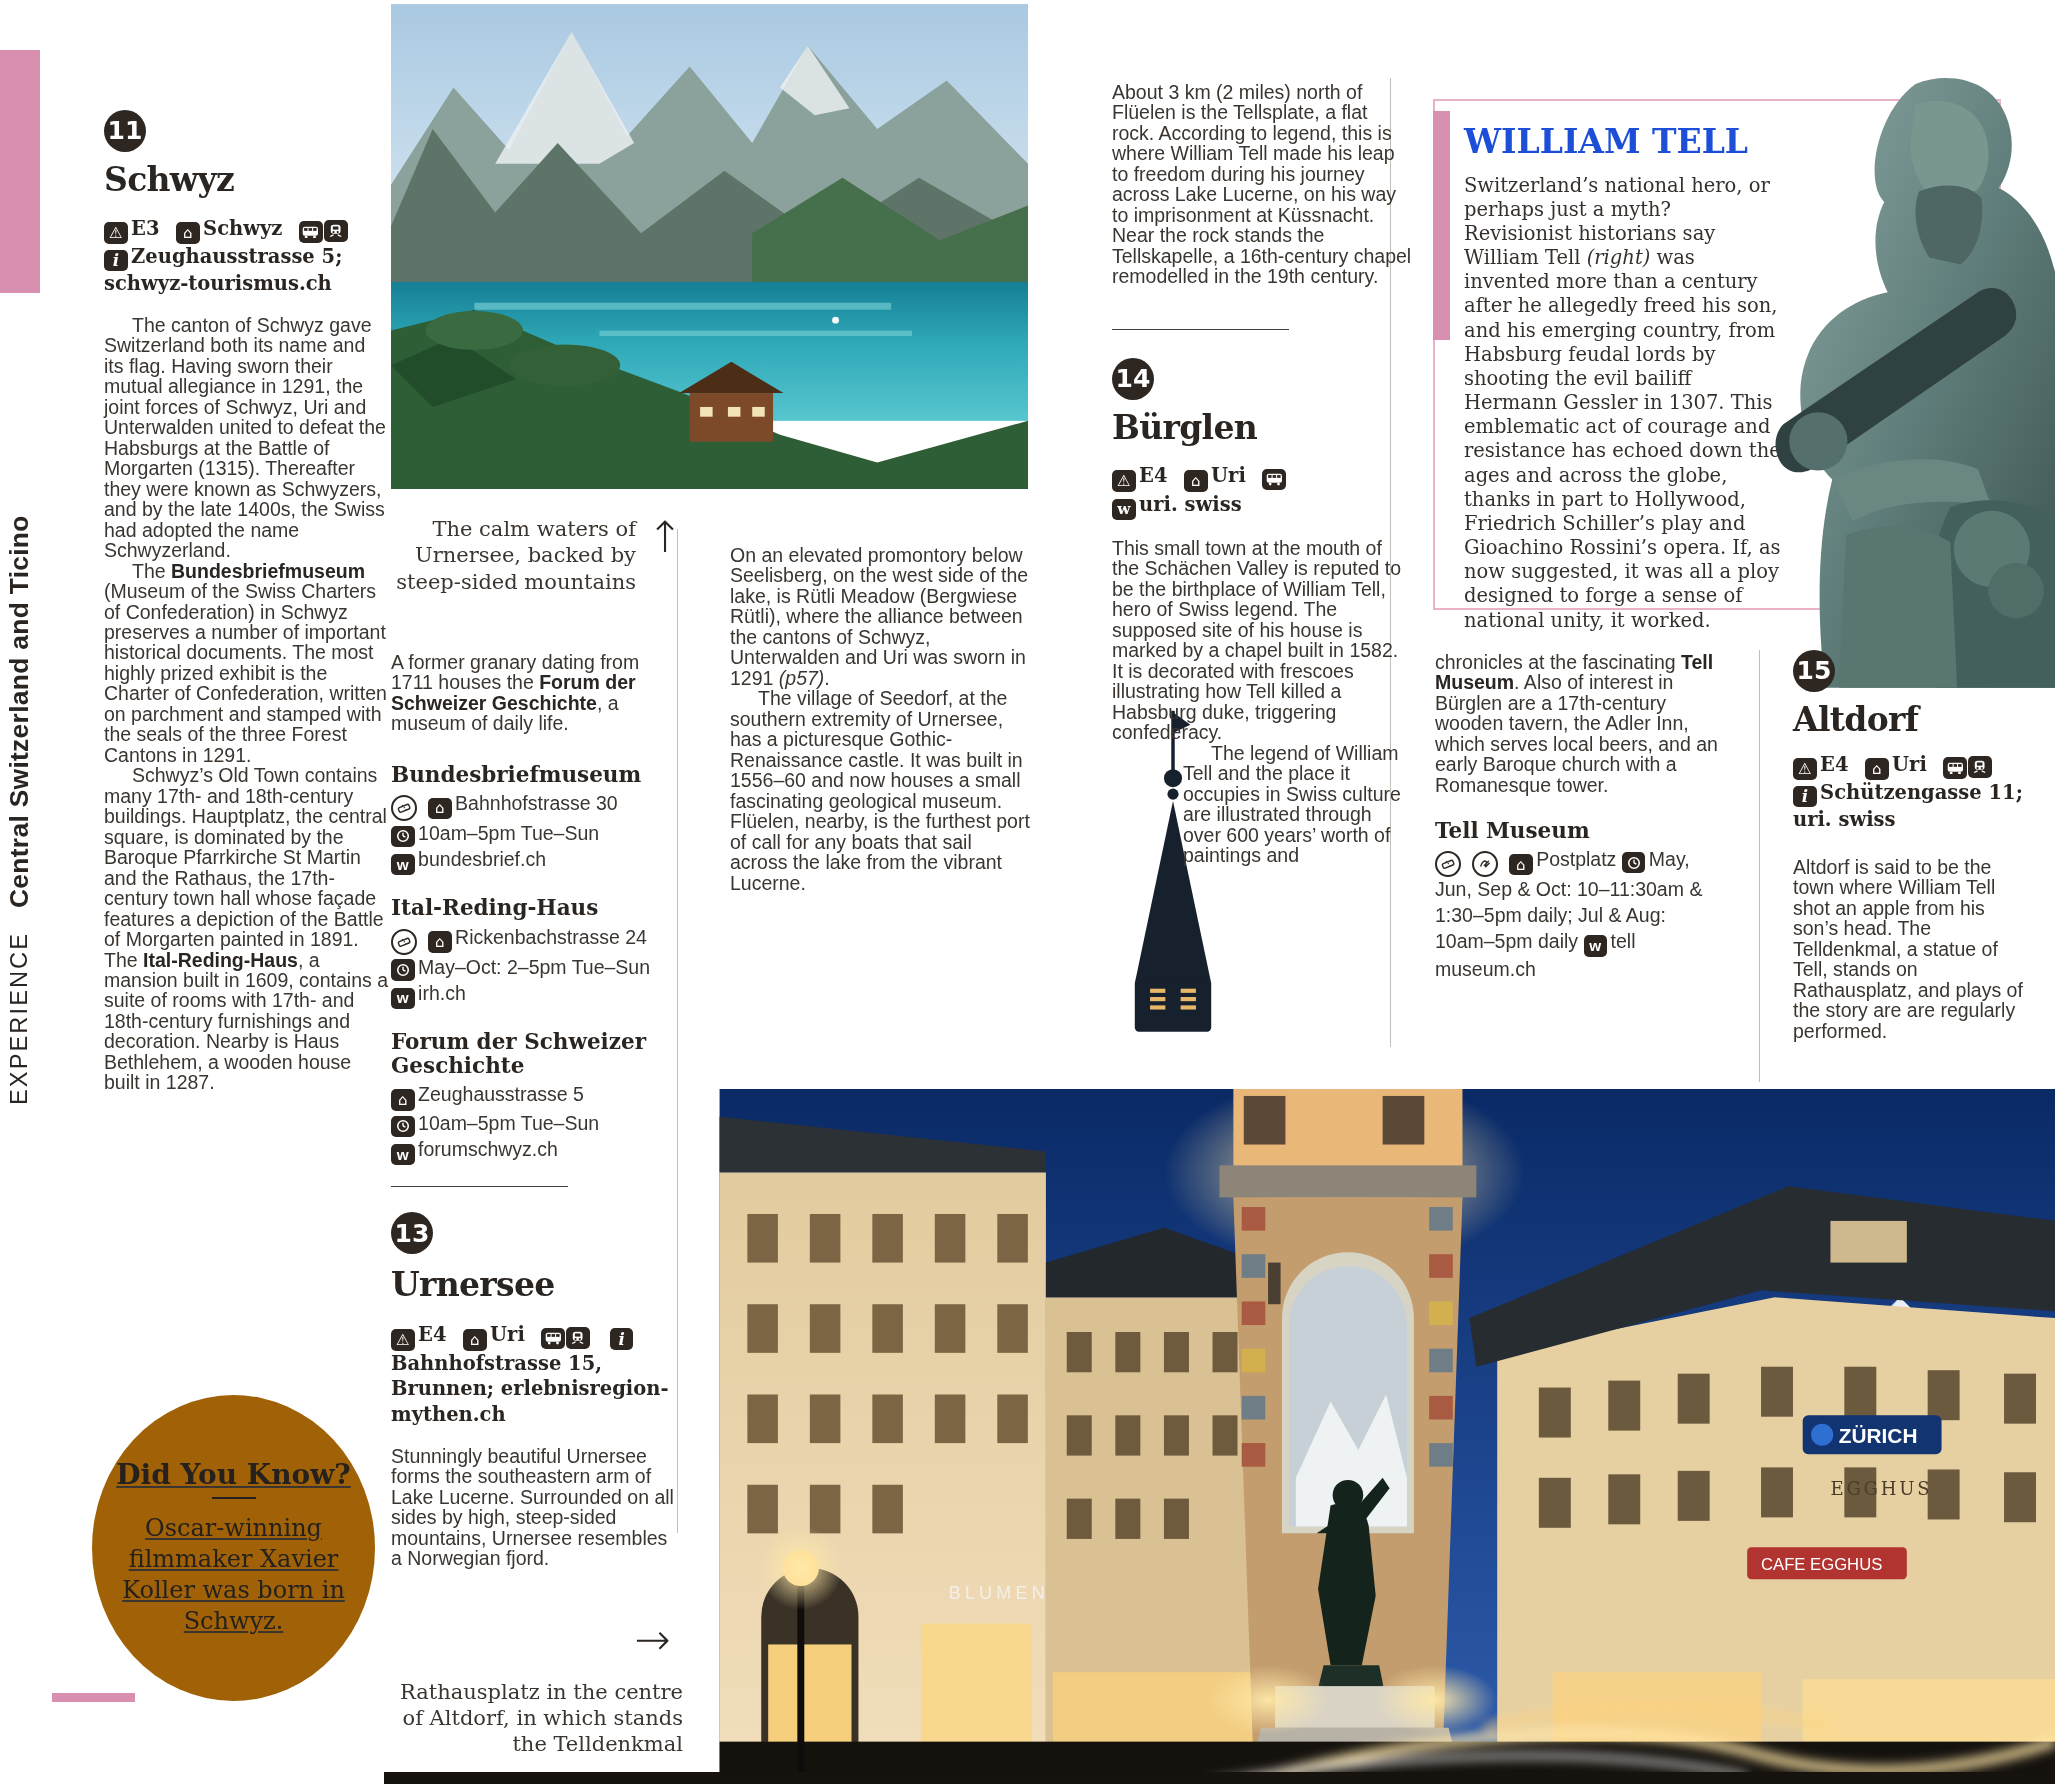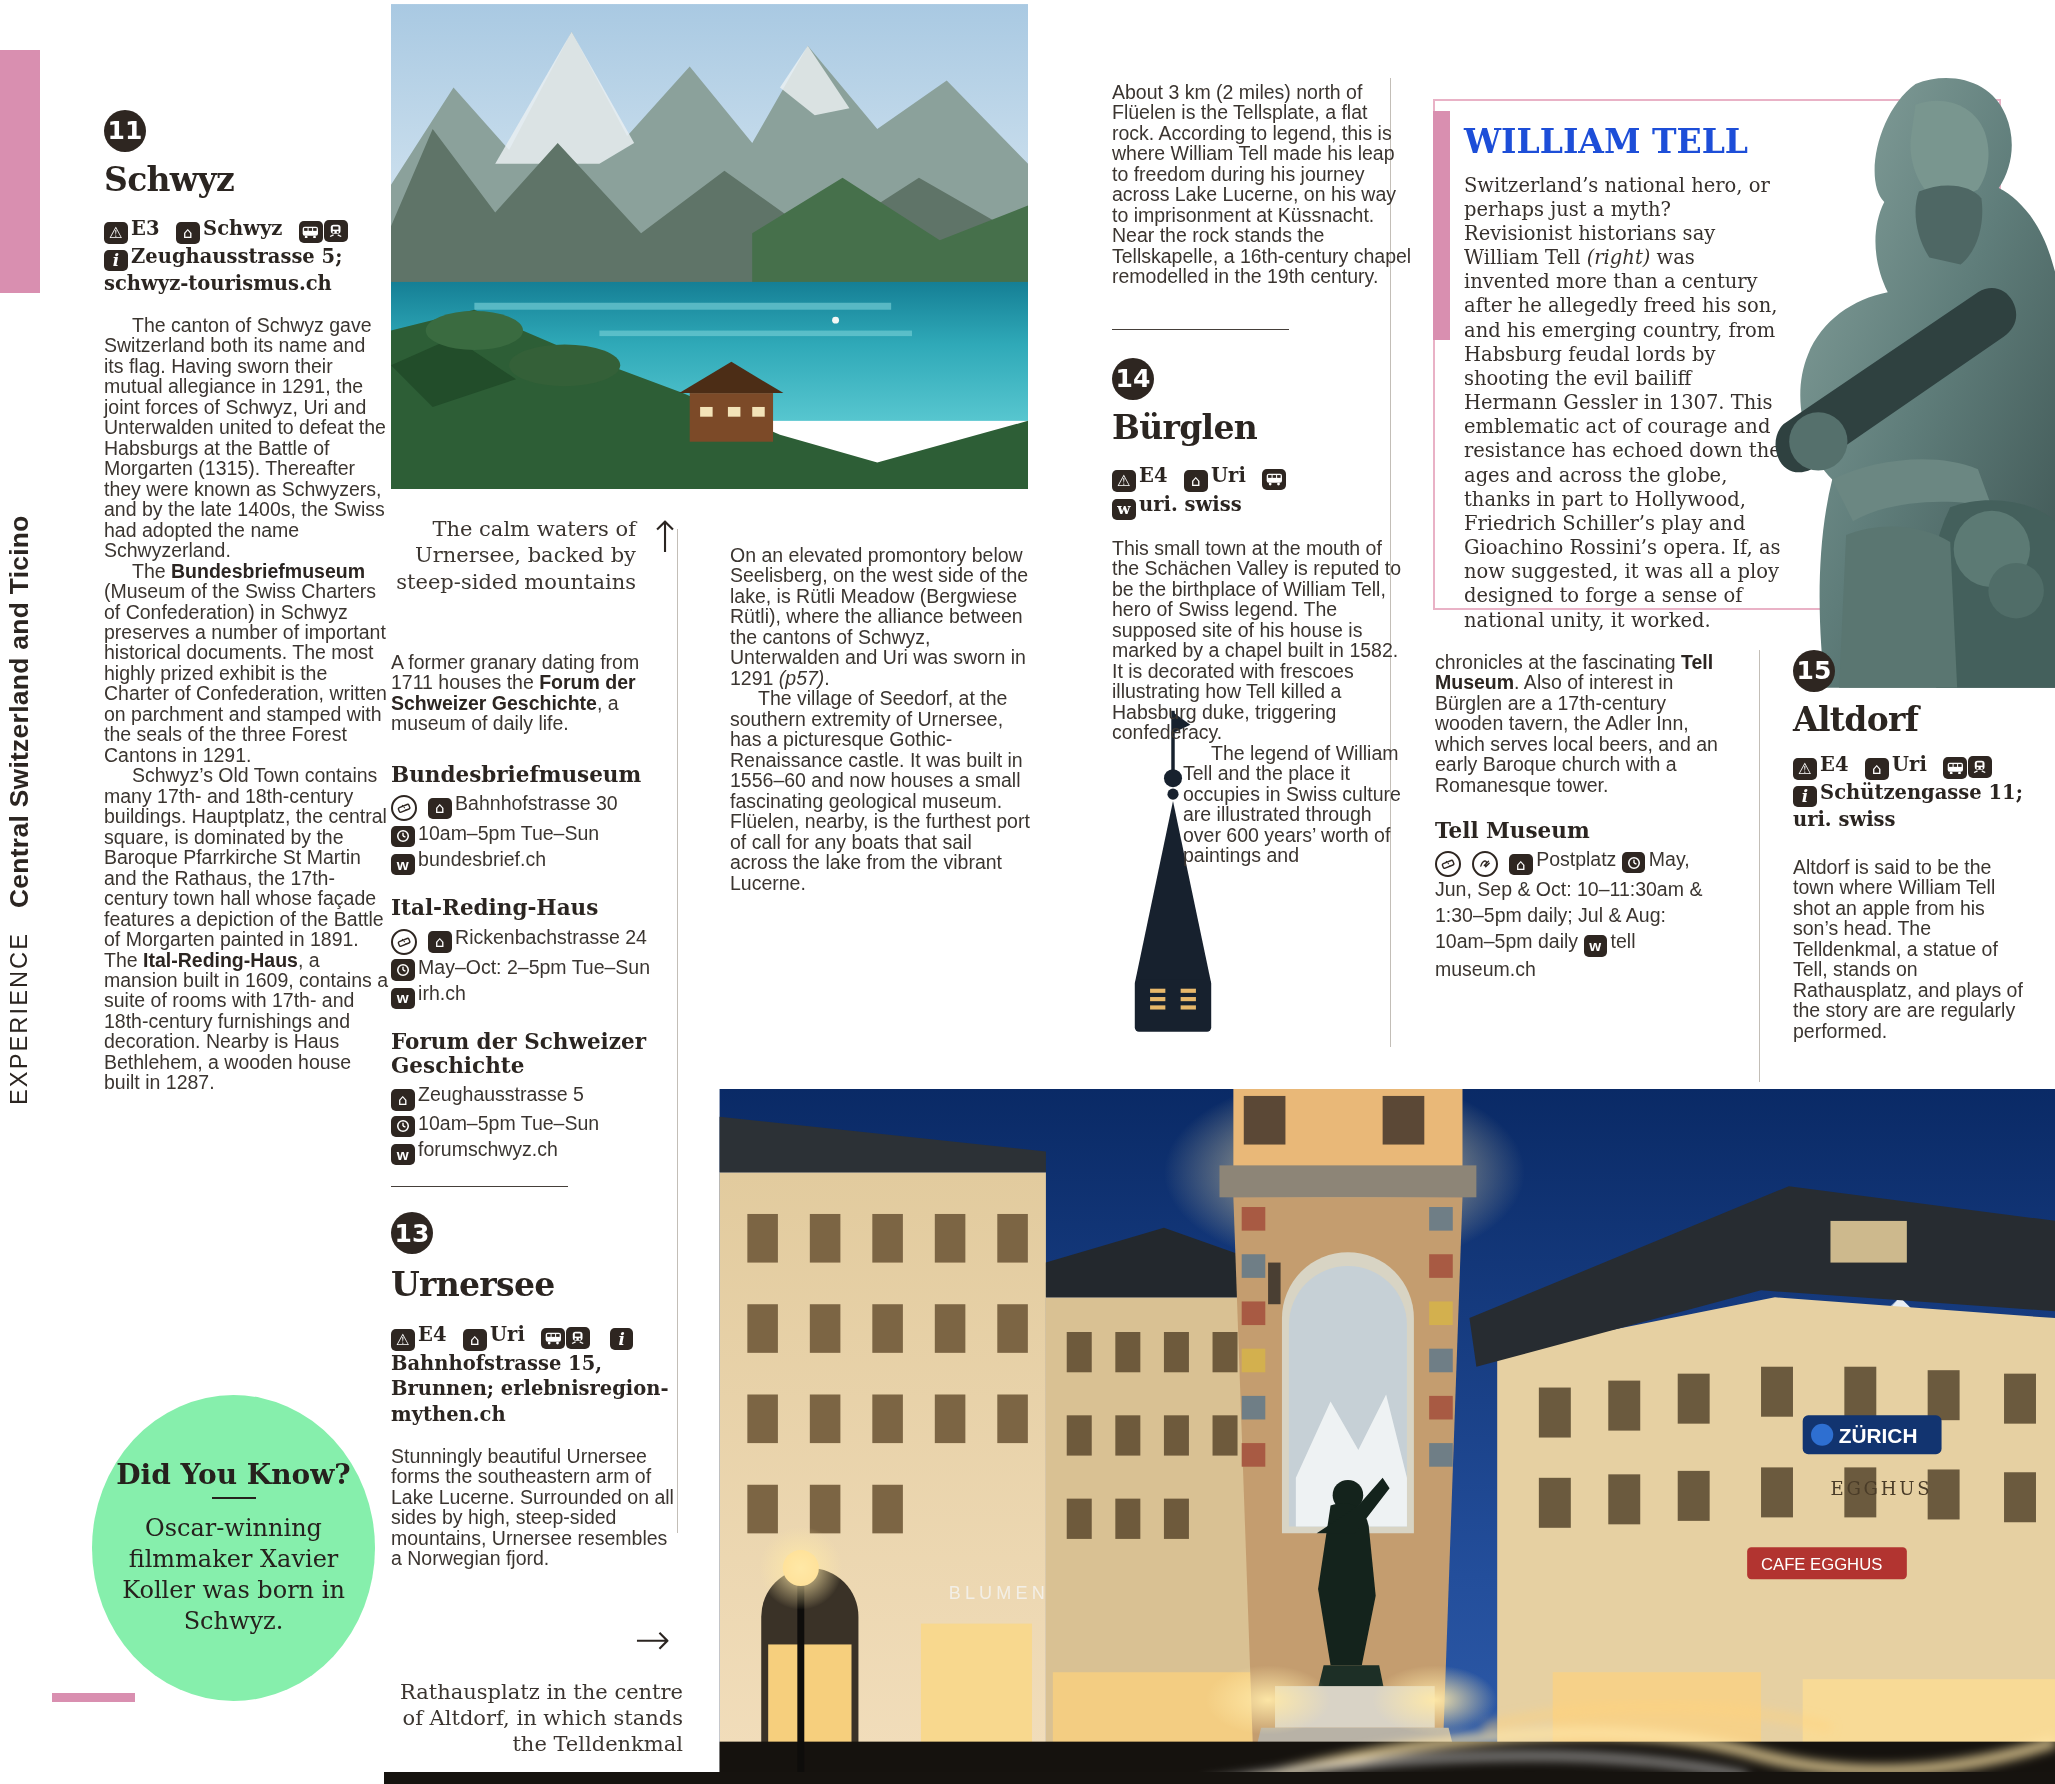--- a/index.html
+++ b/index.html
@@ -42,22 +42,22 @@
   .vrule{position:absolute;width:1.4px;background:#c3beb7;}
   .hrule{border:none;border-top:1.4px solid #453f3a;width:177px;margin:0 0 0 0;}
   
   .vside{position:absolute;left:4.2px;top:299px;height:806px;
          writing-mode:vertical-rl;transform:rotate(180deg);
          display:flex;align-items:center;color:#2b2521;}
   .vexp{font-size:23.6px;letter-spacing:2.1px;margin-bottom:23.6px;}
   .vreg{font-size:26.4px;font-weight:bold;letter-spacing:0.3px;}
   
   .dyk{position:absolute;left:92px;top:1395px;width:283px;height:306px;border-radius:50%;
-       background:#86efac;display:flex;flex-direction:column;align-items:center;justify-content:center;
-       text-align:center;padding:0 21px;box-sizing:border-box;}
+       background:#a16207;display:flex;flex-direction:column;align-items:center;justify-content:center;
+       text-align:center;padding:0 21px;box-sizing:border-box;text-decoration:underline;}
   .dyk h3{font-family:"DejaVu Serif",serif;font-size:28px;color:#26211d;margin:0 0 5.6px 0;}
   .dyk .rule{width:44px;border-top:2.1px solid #26211d;margin:0 0 14px 0;}
   .dyk p{font-family:"DejaVu Serif",serif;font-size:24px;line-height:1.3;color:#26211d;margin:0;}
   
   .wtbox{position:absolute;left:1433px;top:99px;width:568px;height:511px;
          border:2.1px solid #e9b2c6;background:#fff;box-sizing:border-box;}
   .wtbar{position:absolute;left:-2.1px;top:9.7px;width:16.7px;height:229px;background:#d98fb0;}
   .wttitle{font-family:"DejaVu Serif",serif;font-weight:bold;font-size:33px;color:#1d4ed8;
            margin:21px 0 12.5px 29px;}
   .wtbody{font-family:"DejaVu Serif",serif;font-size:19.5px;line-height:1.24;color:#36302c;

